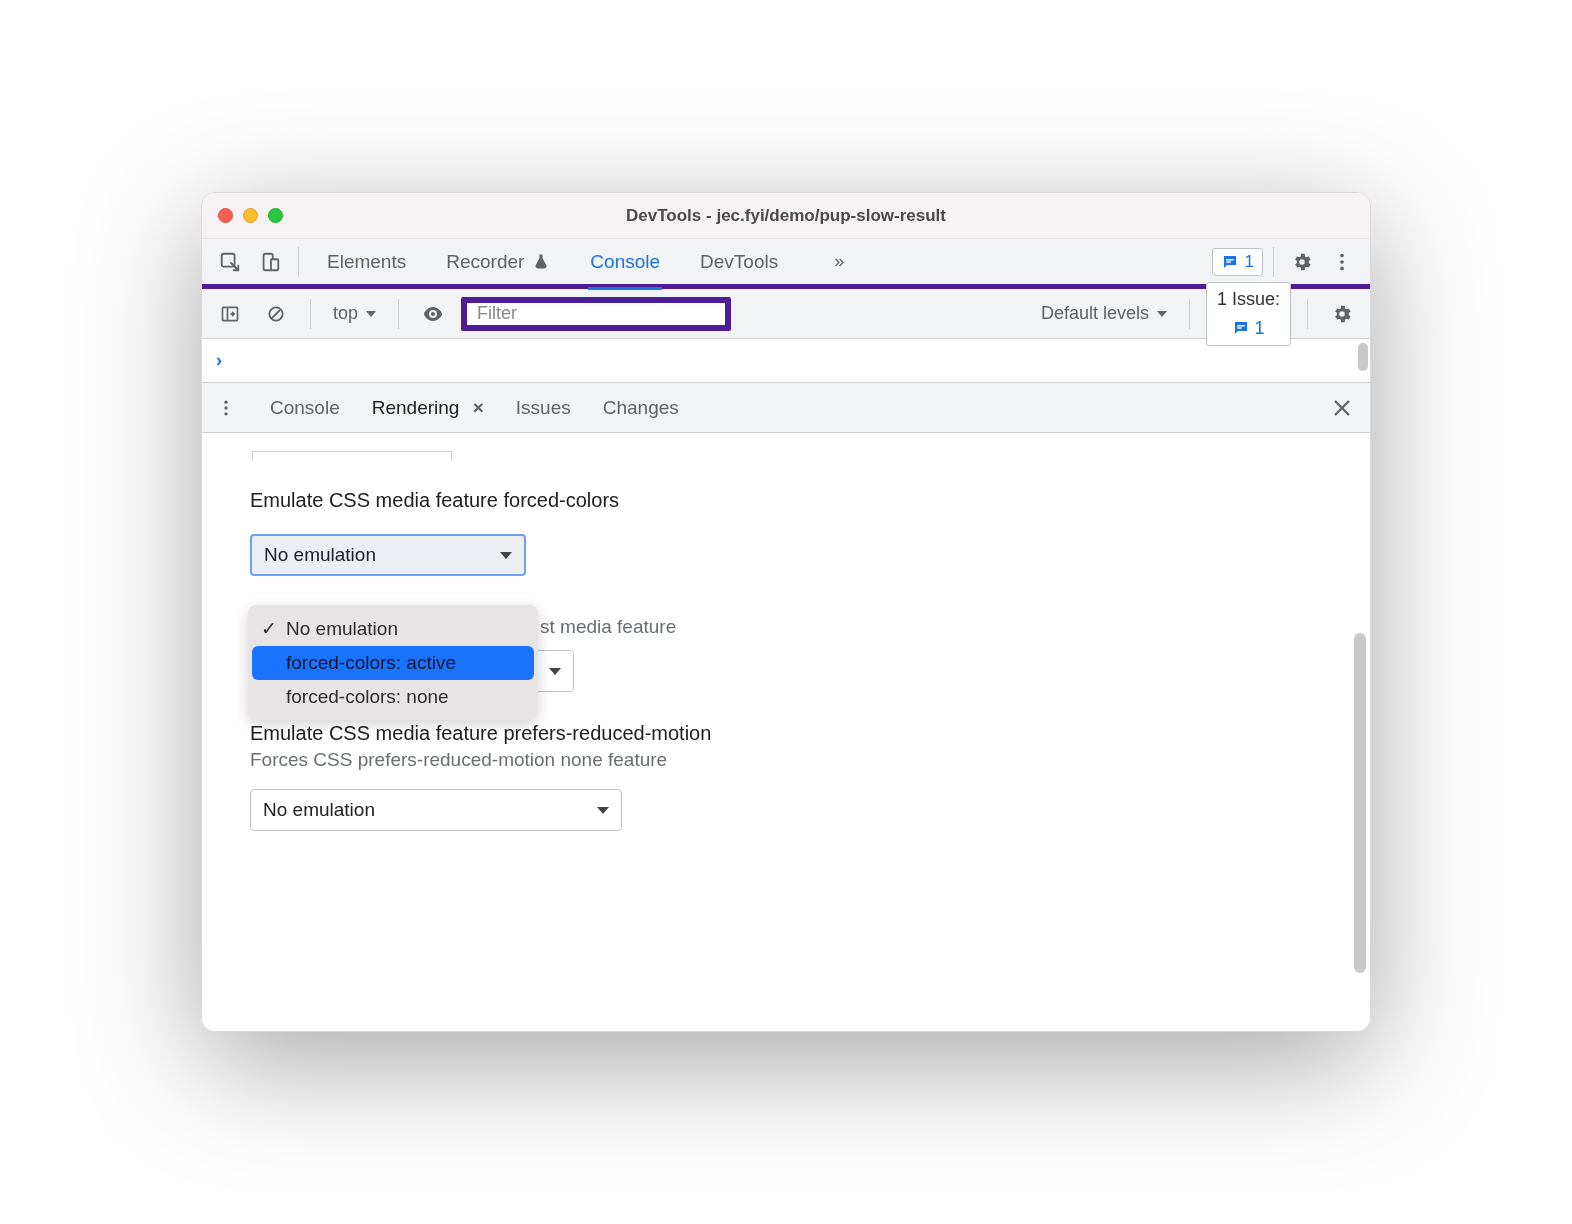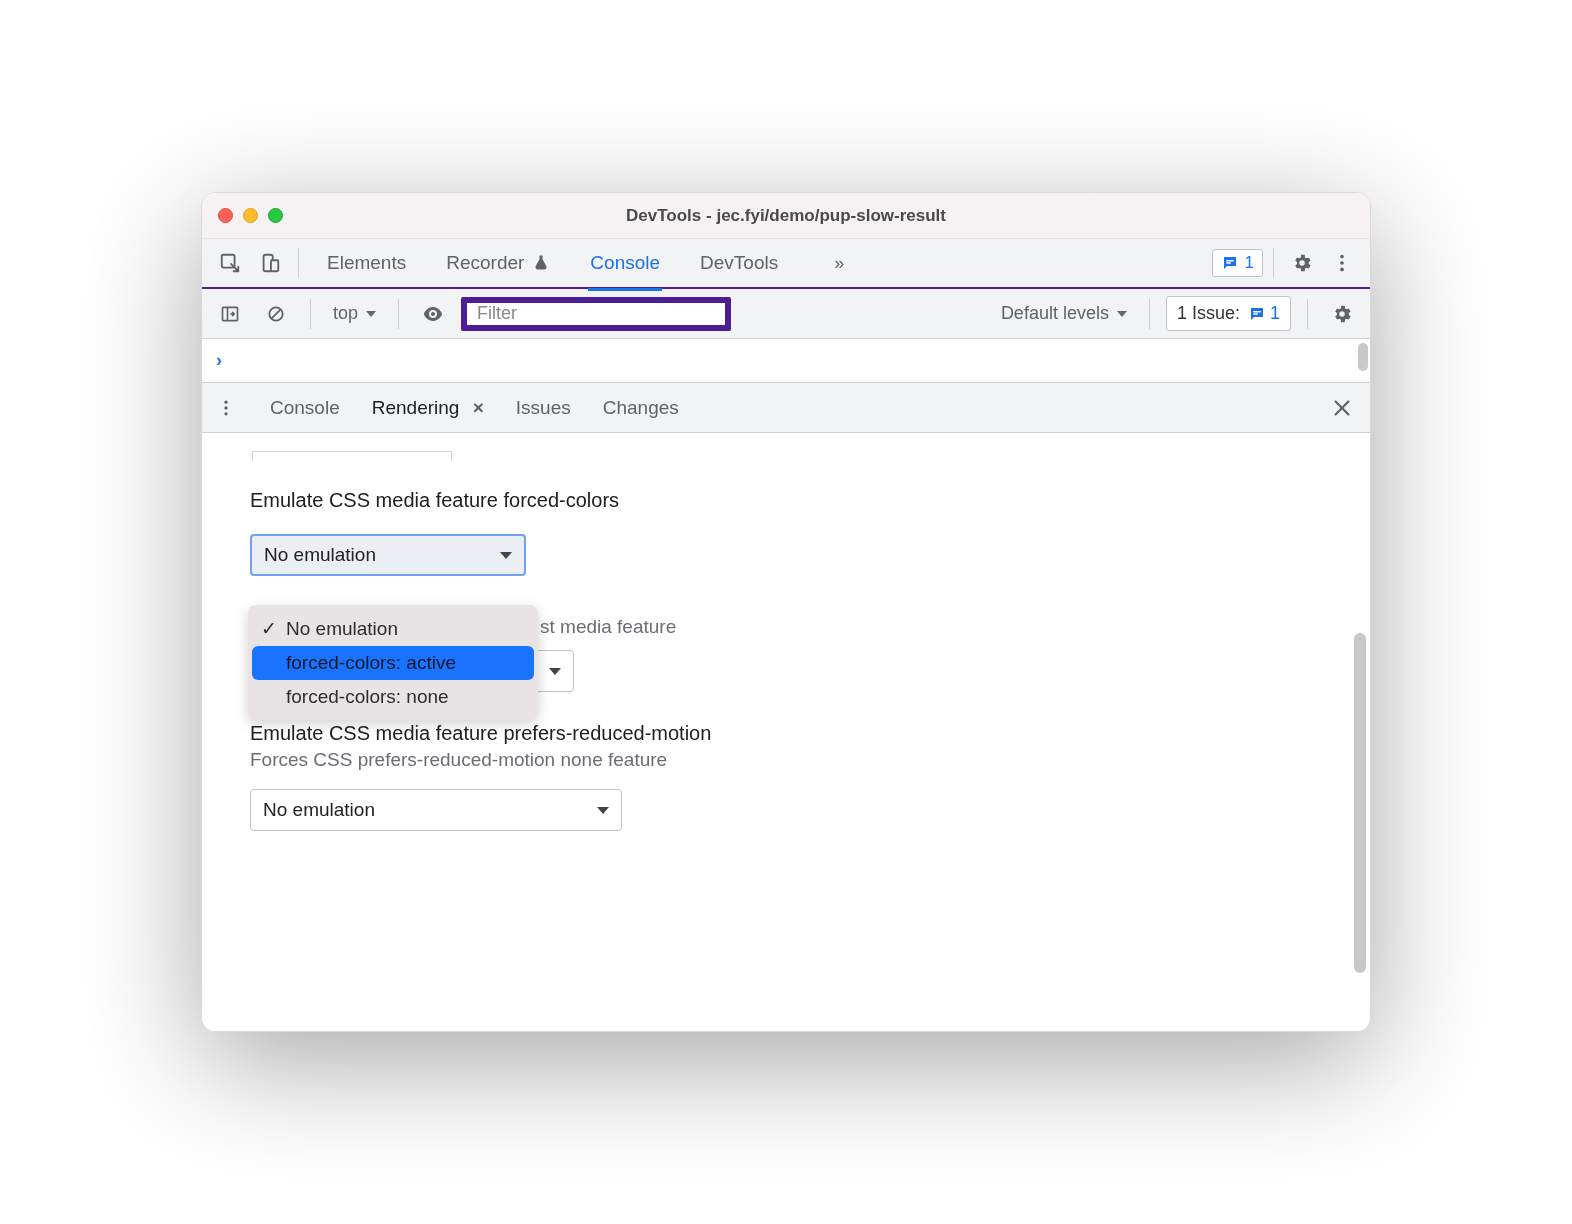--- a/index.html
+++ b/index.html
@@ -45,21 +45,21 @@
   .dot.green { background:#28c940; border:1px solid #1fa52f; }
   .titlebar .title {
     position: absolute; left:0; right:0; text-align:center;
     font-size: 17px; font-weight: 600; color:#4a4a4d;
     pointer-events:none;
   }
   
   .toolbar1 {
     height: 50px;
     background:#f1f3f4;
-    border-bottom:2px solid #4c1d95;
+    border-bottom:5px solid #4c1d95;
     display:flex; align-items:center;
     padding:0 10px;
     gap:4px;
   }
   .icon-btn {
     width:36px;height:36px;display:inline-flex;align-items:center;justify-content:center;
     color:#5f6368; border-radius:4px; cursor:pointer;
   }
   .divider{width:1px;height:30px;background:#cfcfcf;margin:0 6px;}
   .tabs1 { display:flex; align-items:center; gap:36px; margin-left:16px; }
@@ -87,21 +87,21 @@
     display:inline-flex; align-items:center; gap:4px; font-size:18px; color:#5f6368;
     padding:4px 6px; cursor:pointer;
   }
   .filter-input{
     border:6px solid #4c1d95; background:#fff; height:34px; width:270px;
     padding:0 10px; font-size:18px; color:#333; border-radius:2px;
   }
   .filter-input::placeholder{color:#888;}
   .issue-chip2{
     display:inline-flex;align-items:center;gap:8px;border:1px solid #bfc3c7;border-radius:3px;
-    padding:6px 10px;background:#fff;font-size:18px;cursor:pointer;color:#333;
+    padding:6px 10px;background:#fff;font-size:18px;cursor:pointer;color:#333;flex-direction:column;
   }
   .issue-chip2 .blue{color:#1a73e8; display:inline-flex; align-items:center; gap:4px;}
   
   .console-prompt{
     height:44px; display:flex; align-items:center; padding:0 14px;
     font-size:18px; color:#1a73e8; border-bottom:1px solid #d0d0d0;
     position:relative;
   }
   .console-scrollbar{
     position:absolute; right:2px; top:4px; width:10px; height:28px;

